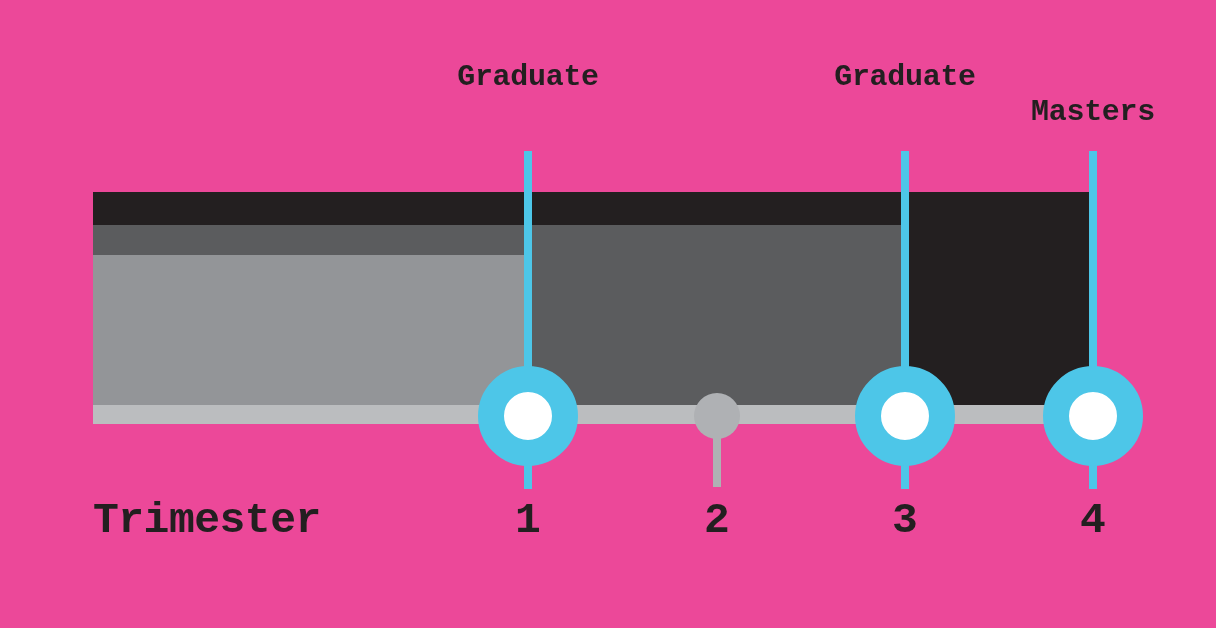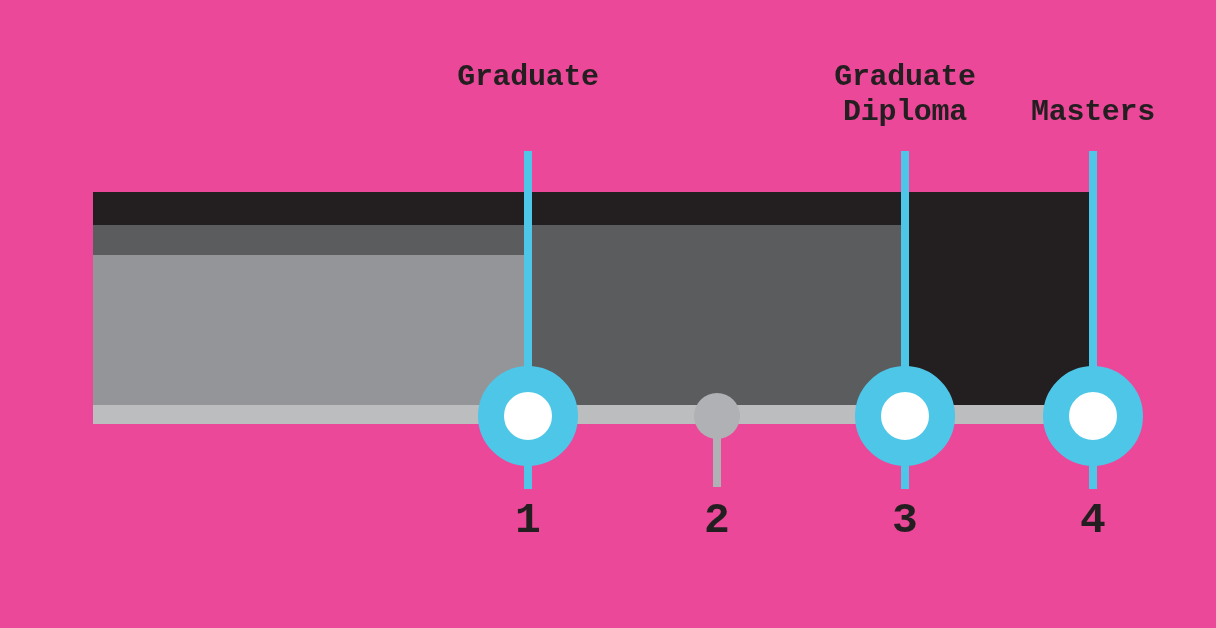--- a/index.html
+++ b/index.html
@@ -123,24 +123,24 @@
 
   <div class="donut donut-1"></div>
   <div class="donut donut-3"></div>
   <div class="donut donut-4"></div>
 
   <div class="milestone-label label-gc">
     <div>Graduate</div>
   </div>
   <div class="milestone-label label-gd">
     <div>Graduate</div>
-    <div>Diploma</div>
   </div>
   <div class="milestone-label label-ma">
     <div>Masters</div>
   </div>
 
+  <div class="axis-title">Trimester</div>
   <div class="tick tick-1">1</div>
   <div class="tick tick-2">2</div>
   <div class="tick tick-3">3</div>
   <div class="tick tick-4">4</div>
 
 </div>
 
 </body></html>

